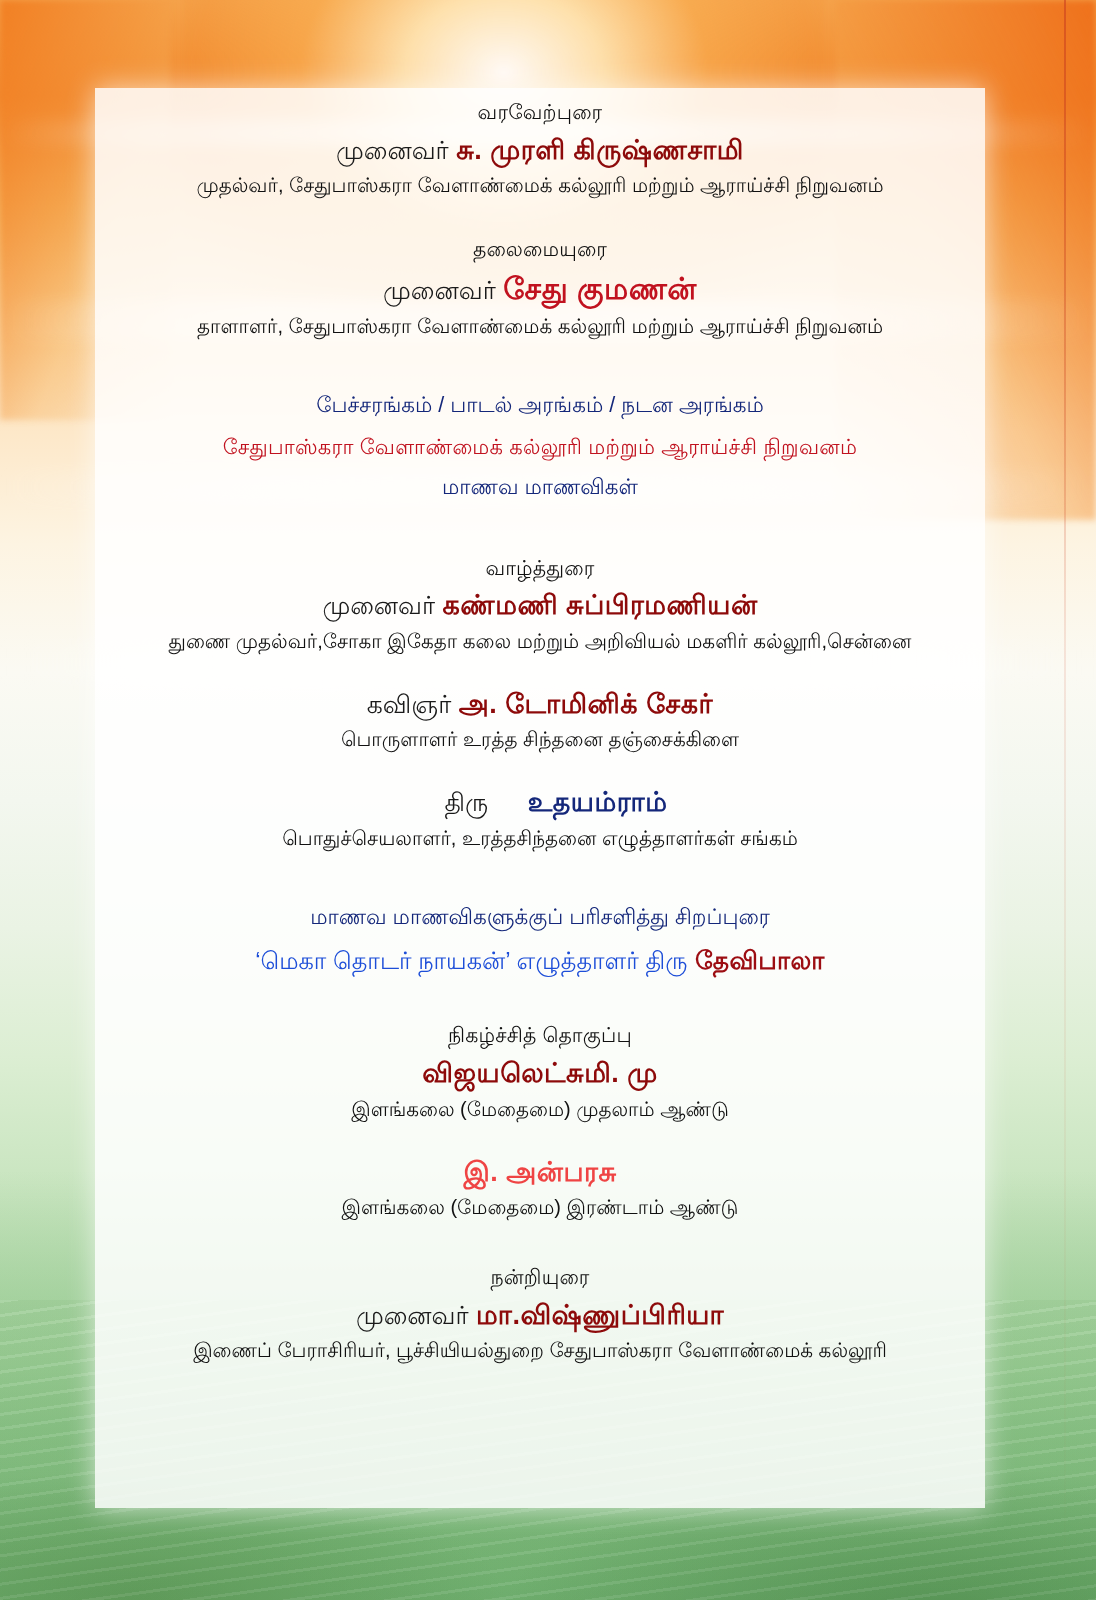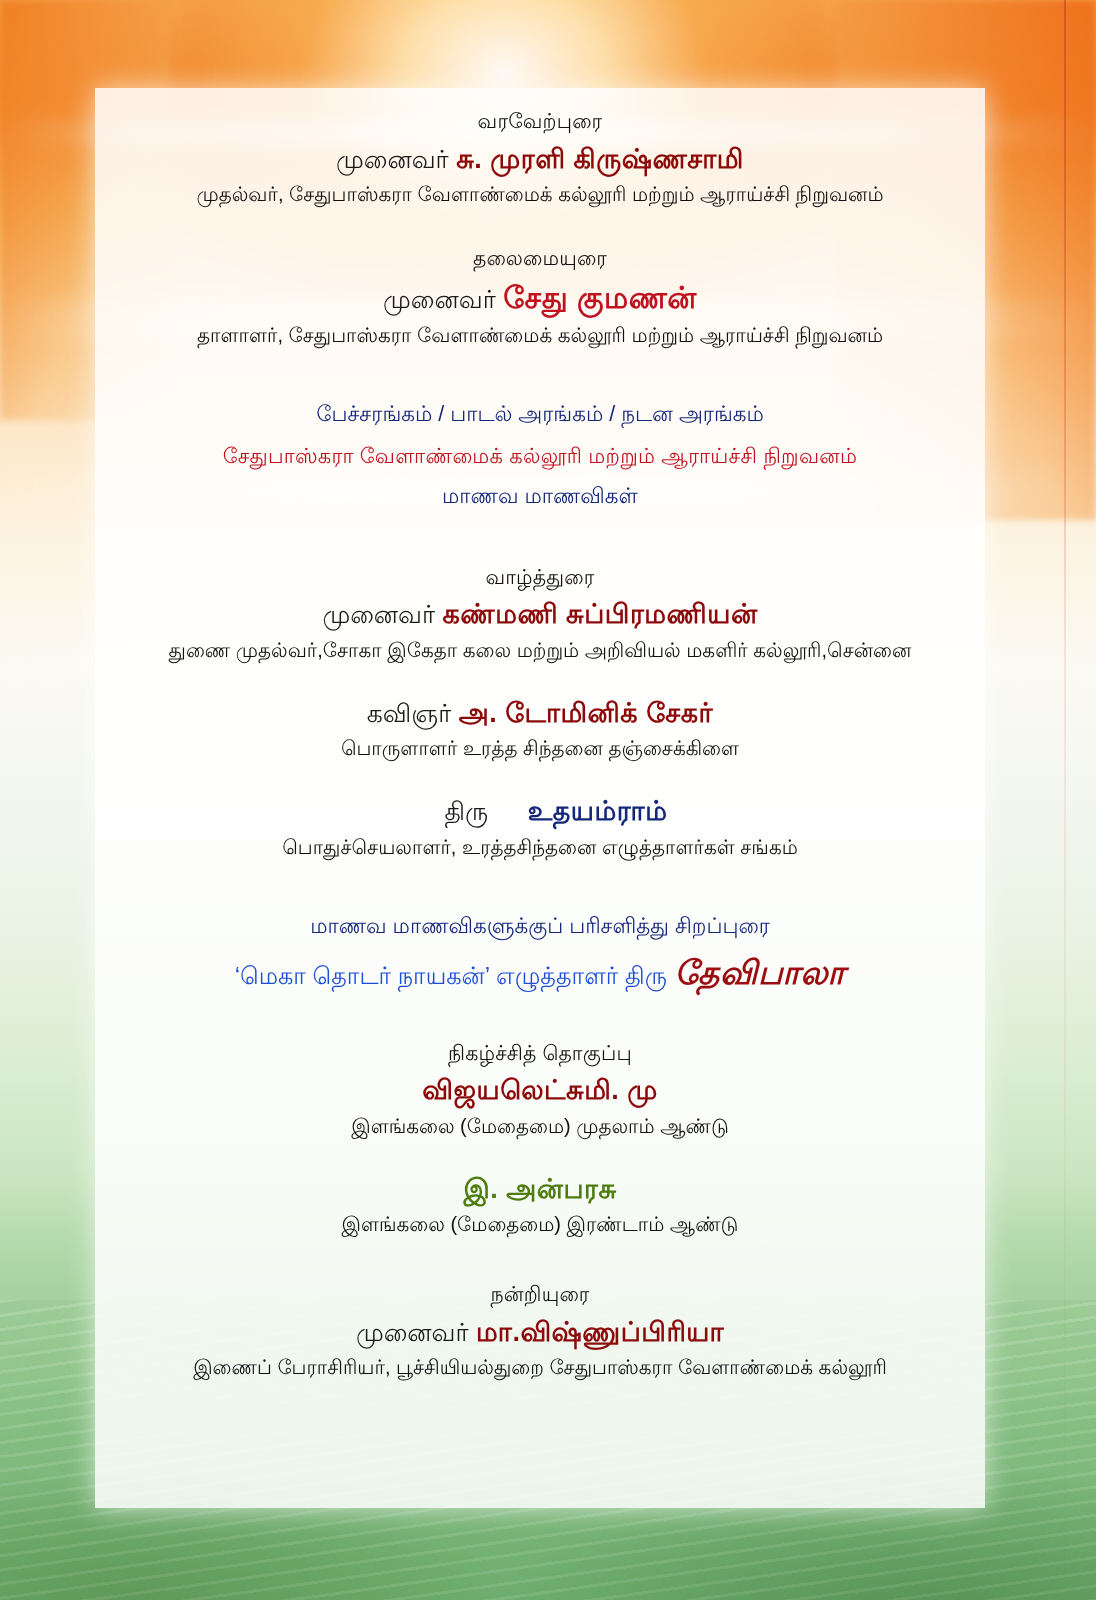--- a/index.html
+++ b/index.html
@@ -116,21 +116,21 @@
     position: absolute;
     left: 95px;
     top: 88px;
     width: 890px;
     height: 1420px;
     background: rgba(255,255,255,0.86);
     box-shadow: 0 0 26px rgba(255,255,255,0.65);
   }
   .content {
     position: relative;
-    padding: 18px 24px 0 24px;
+    padding: 9px 24px 0 24px;
     text-align: center;
   }
 
   
   .role {
     font-size: 20.5px;
     color: #111111;
     margin: 0;
     line-height: 1.5;
     letter-spacing: .2px;
@@ -152,21 +152,21 @@
   .desig {
     font-size: 20px;
     color: #111111;
     margin: 0;
     line-height: 1.5;
   }
   .navy { color: #14277a; margin-left: 32px; }
   .maroon { color: #8d0a0a; }
   .red { color: #c1121f; }
   .darkred { color: #9c0d12; }
-  .purple { color: #4d7c0f; }
+  .purple { color: #ef4444; }
   .gap-m { height: 26px; }
   .gap-l { height: 34px; }
   .gap-xl { height: 40px; }
 
   .line-red {
     font-size: 21px;
     color: #c1121f;
     margin: 6px;
     line-height: 1.55;
     letter-spacing: .3px;
@@ -175,23 +175,22 @@
     font-size: 21.5px;
     color: #14277a;
     margin: 8px;
     line-height: 1.55;
   }
   .name-lg {
     font-size: 30px;
     font-weight: bold;
   }
   .name-xl {
-    font-size: 33px;
+    font-size: 25px;
     font-weight: bold;
-    font-style: italic;
   }
   .kv-pre {
     font-size: 24px;
     color: #1d4ed8;
   }
 </style>
 </head>
 <body>
 
 <div class="page">

